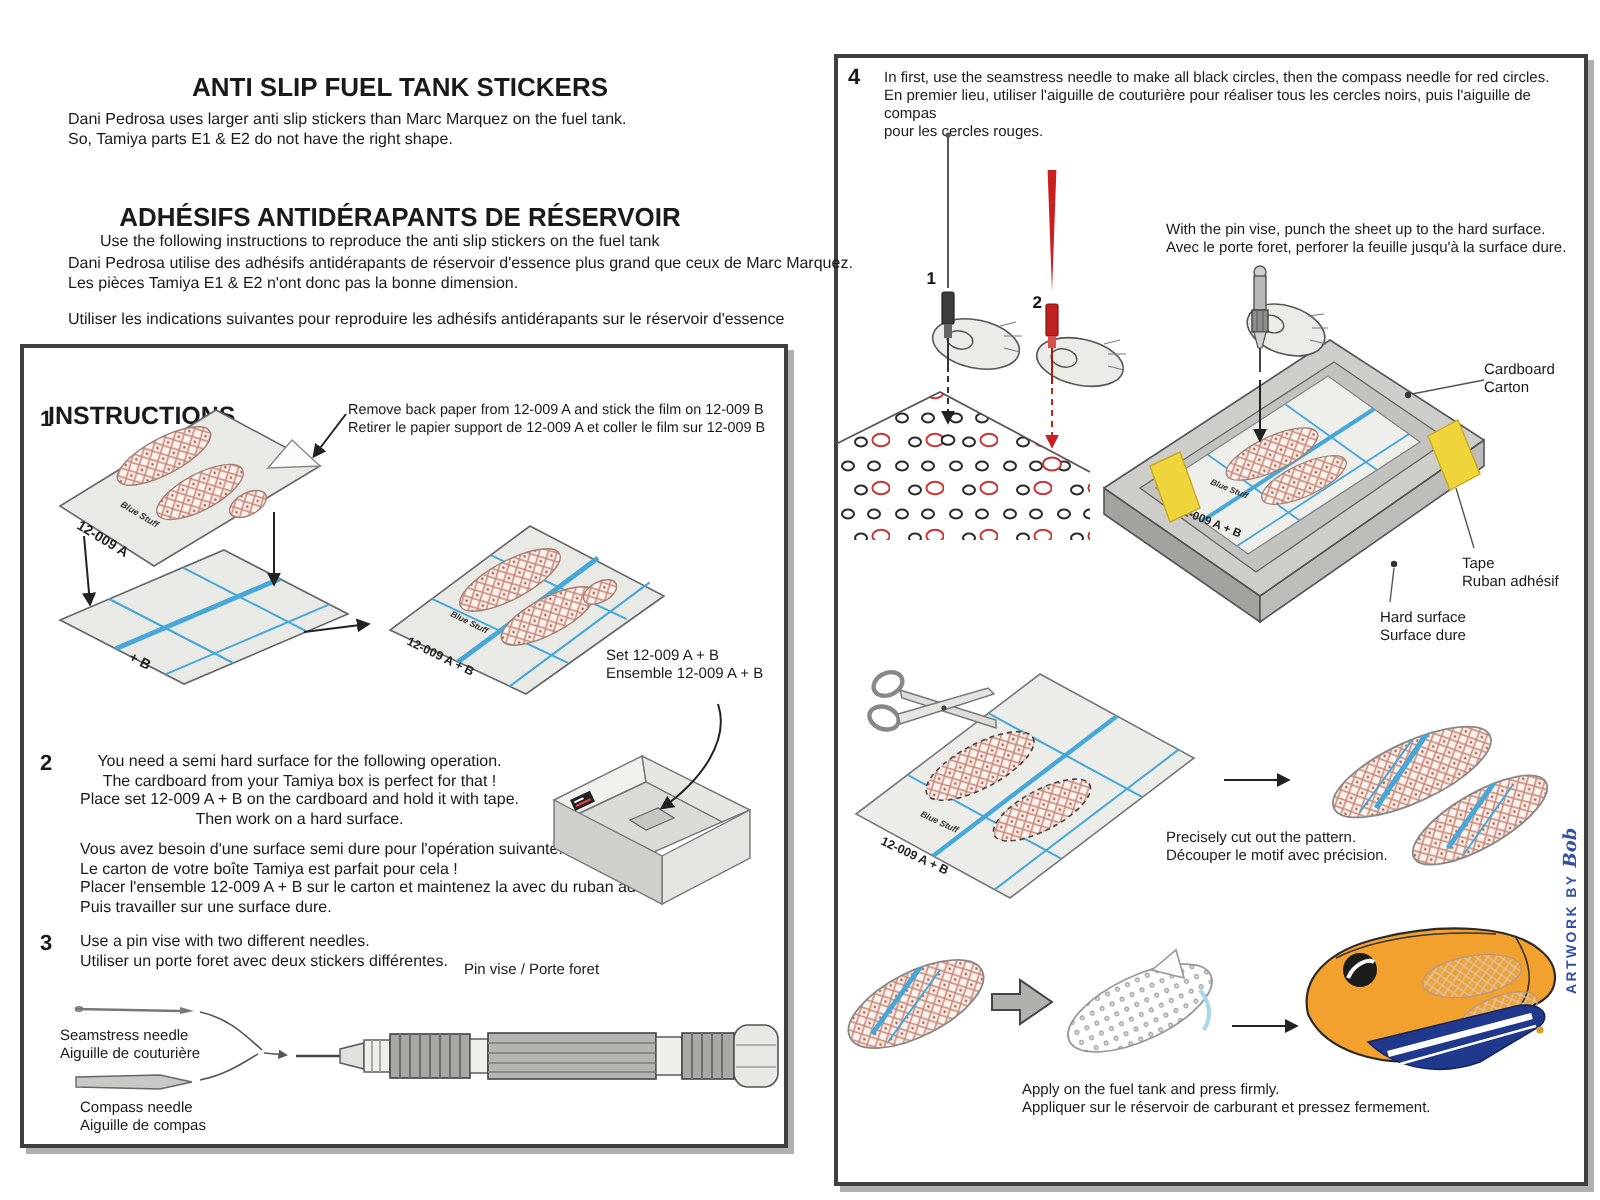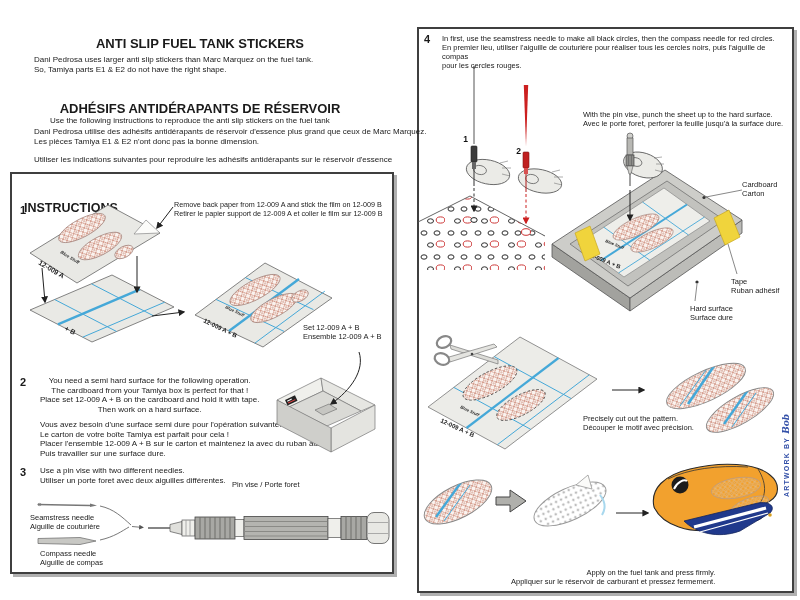--- a/index.html
+++ b/index.html
@@ -49,42 +49,42 @@
 The cardboard from your Tamiya box is perfect for that !
 Place set 12-009 A + B on the cardboard and hold it with tape.
 Then work on a hard surface.</div>
 <div class="abs txt f8" style="left:40px;top:420px;">Vous avez besoin d'une surface semi dure pour l'opération suivante.
 Le carton de votre boîte Tamiya est parfait pour cela !
 Placer l'ensemble 12-009 A + B sur le carton et maintenez la avec du ruban adhésif.
 Puis travailler sur une surface dure.</div>
 
 <div class="abs b f11" style="left:20px;top:466px;">3</div>
 <div class="abs txt f8" style="left:40px;top:466px;">Use a pin vise with two different needles.
-Utiliser un porte foret avec deux aiguilles différentes.</div>
+Utiliser un porte foret avec deux stickers différentes.</div>
 <div class="abs txt f75" style="left:30px;top:513px;">Seamstress needle
 Aiguille de couturière</div>
 <div class="abs txt f75" style="left:40px;top:549px;">Compass needle
 Aiguille de compas</div>
 <div class="abs f75" style="left:232px;top:480px;">Pin vise / Porte foret</div>
 
 <div class="abs b f11" style="left:424px;top:33px;">4</div>
 <div class="abs txt f75" style="left:442px;top:34px;width:340px;">In first, use the seamstress needle to make all black circles, then the compass needle for red circles.
 En premier lieu, utiliser l'aiguille de couturière pour réaliser tous les cercles noirs, puis l'aiguille de compas
 pour les cercles rouges.</div>
 <div class="abs txt f75" style="left:583px;top:110px;">With the pin vise, punch the sheet up to the hard surface.
 Avec le porte foret, perforer la feuille jusqu'à la surface dure.</div>
 <div class="abs txt f75" style="left:742px;top:180px;">Cardboard
 Carton</div>
 <div class="abs txt f75" style="left:731px;top:277px;">Tape
 Ruban adhésif</div>
 <div class="abs txt f75" style="left:690px;top:304px;">Hard surface
 Surface dure</div>
 <div class="abs txt f75" style="left:563px;top:414px;margin-left:20px;">Precisely cut out the pattern.
 Découper le motif avec précision.</div>
-<div class="abs txt f75" style="left:511px;top:568px;text-align:right;">Apply on the fuel tank and press firmly.
+<div class="abs txt f75" style="left:511px;top:540px;">Apply on the fuel tank and press firmly.
 Appliquer sur le réservoir de carburant et pressez fermement.</div>
 <div class="abs credit" style="left:781px;top:497px;"><span>ARTWORK BY </span><span class="author">Bob</span></div>
 
 <svg style="left:12px;top:190px;" width="370" height="185" viewBox="0 0 370 185">
   <defs>
     <pattern id="patR1" width="6" height="6" patternUnits="userSpaceOnUse">
       <rect width="6" height="6" fill="#faf3ef"></rect>
       <path d="M0,3 L3,0 M3,6 L6,3 M0,3 L3,6 M3,0 L6,3" stroke="#cc8876" stroke-width="0.8" fill="none"></path>
       <circle cx="3" cy="3" r="0.7" fill="#b8654f"></circle>
     </pattern>

